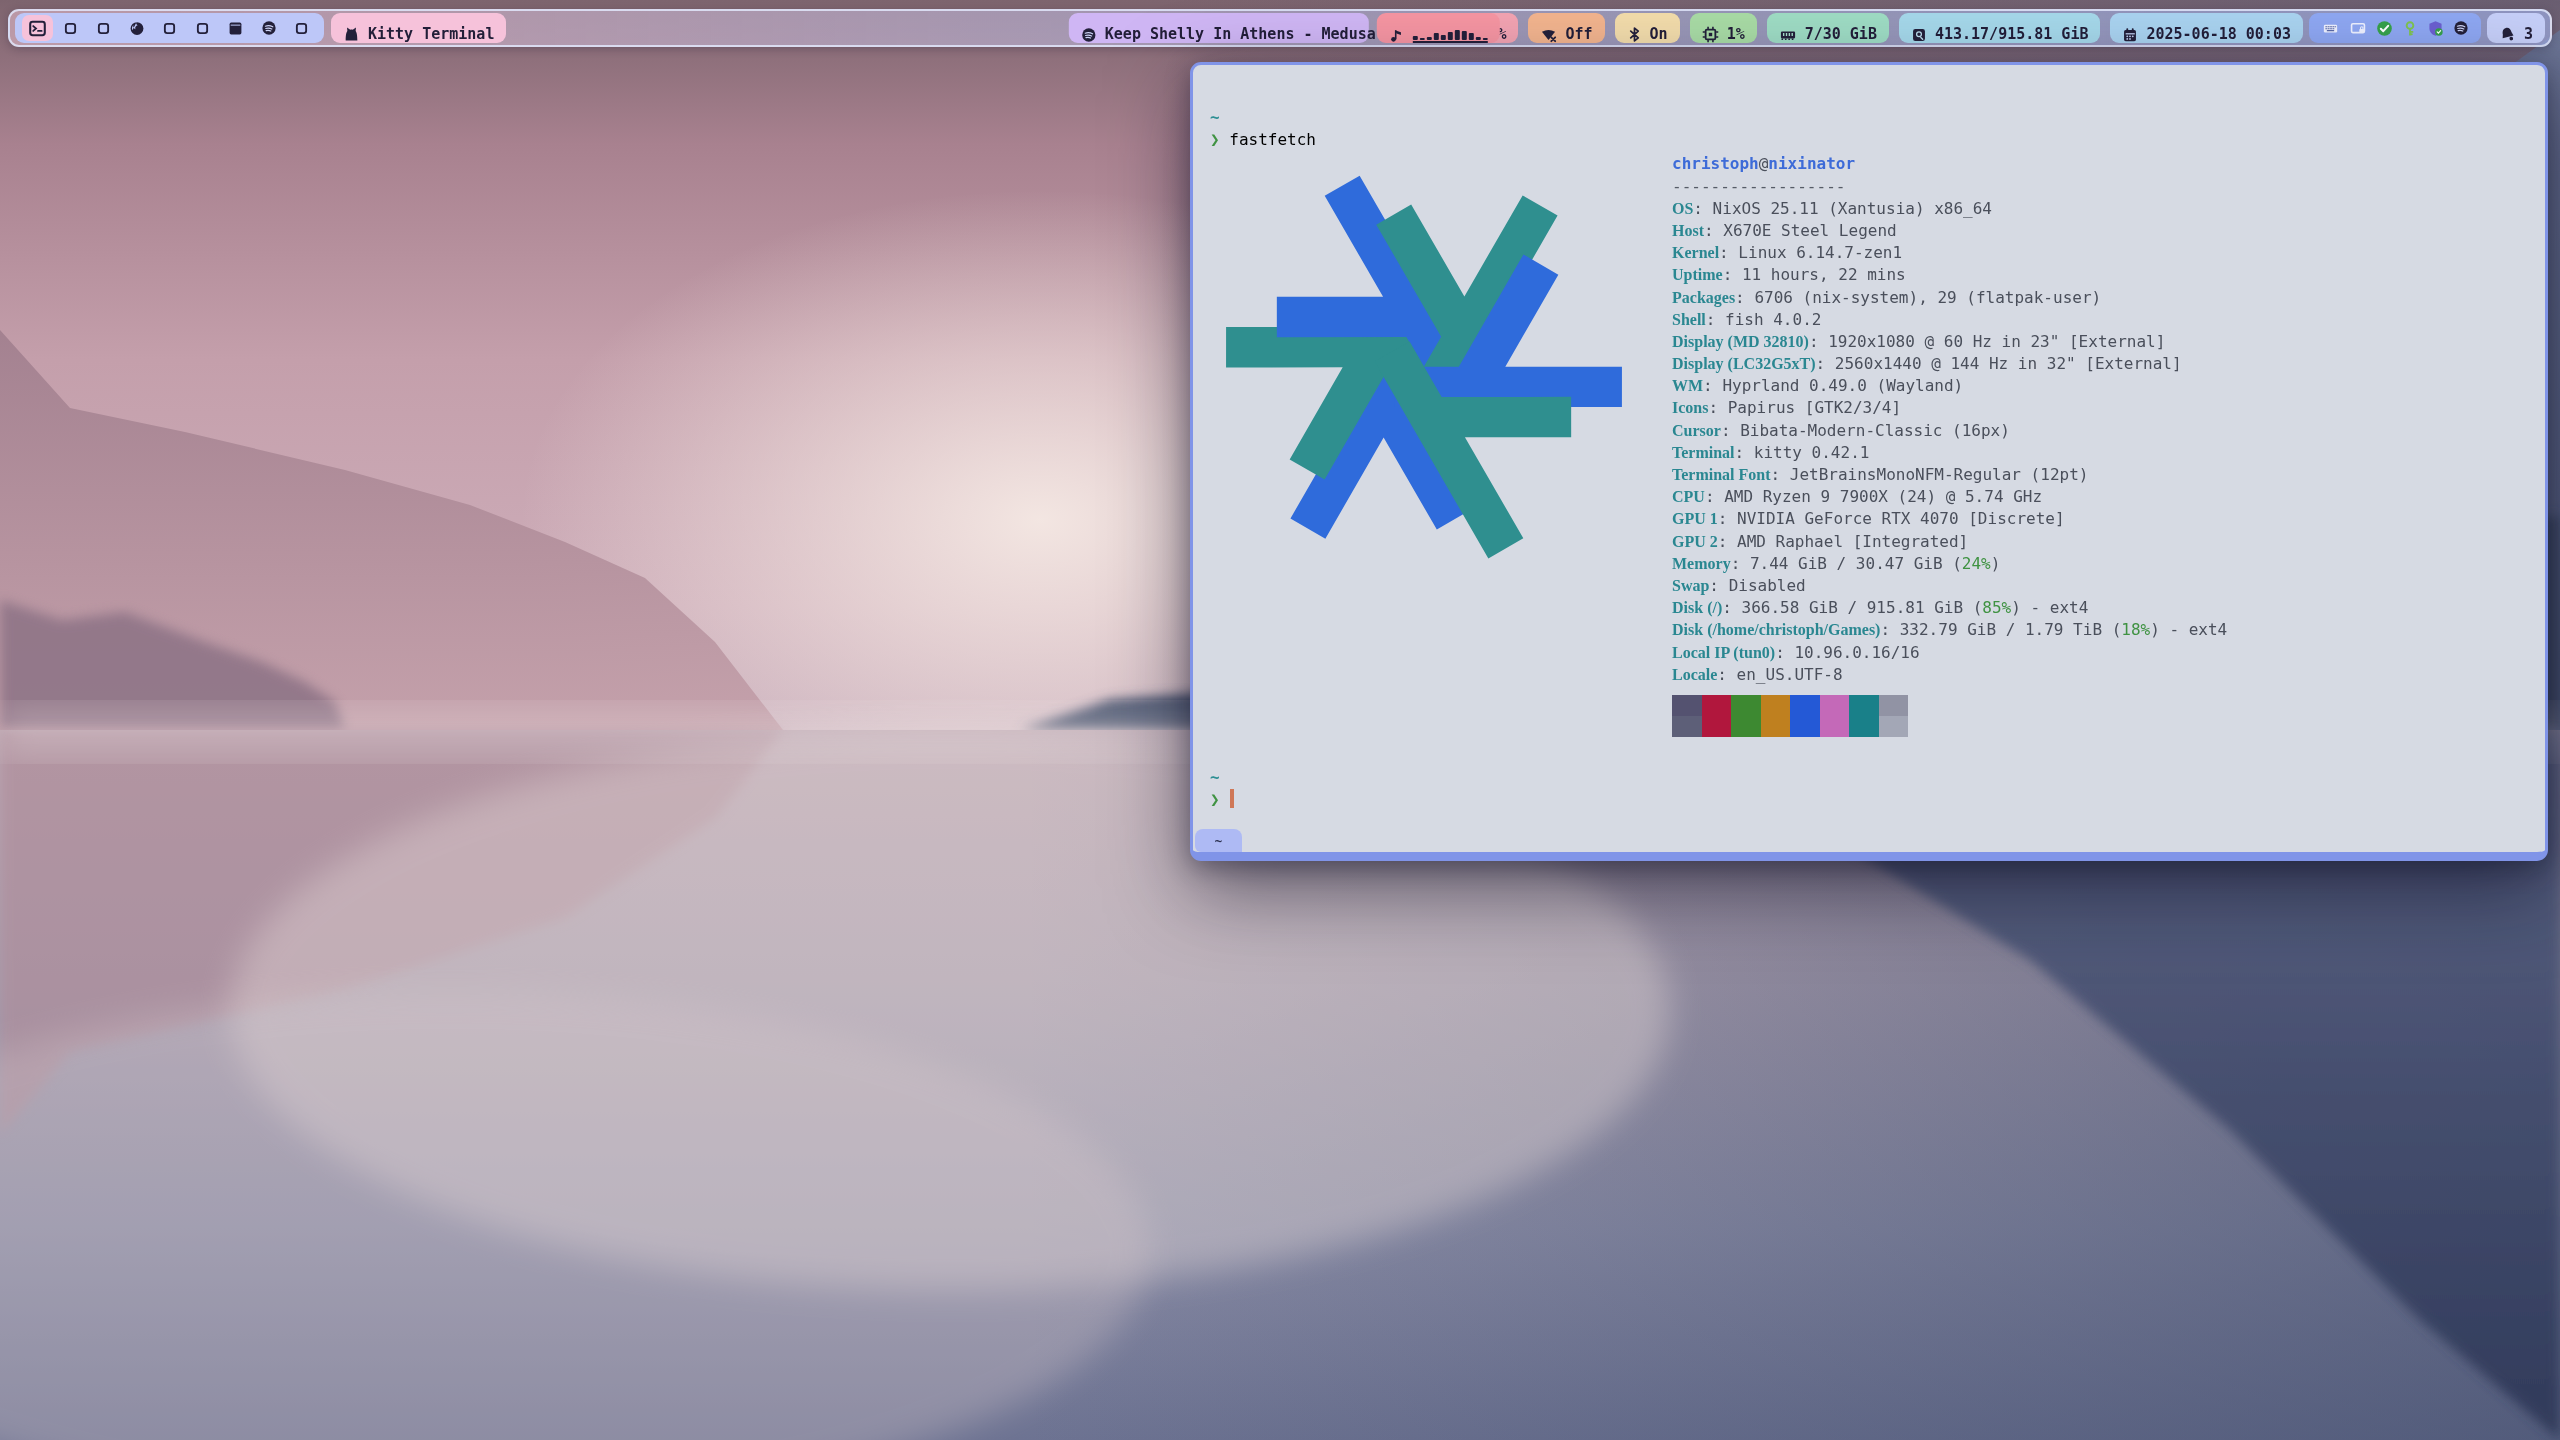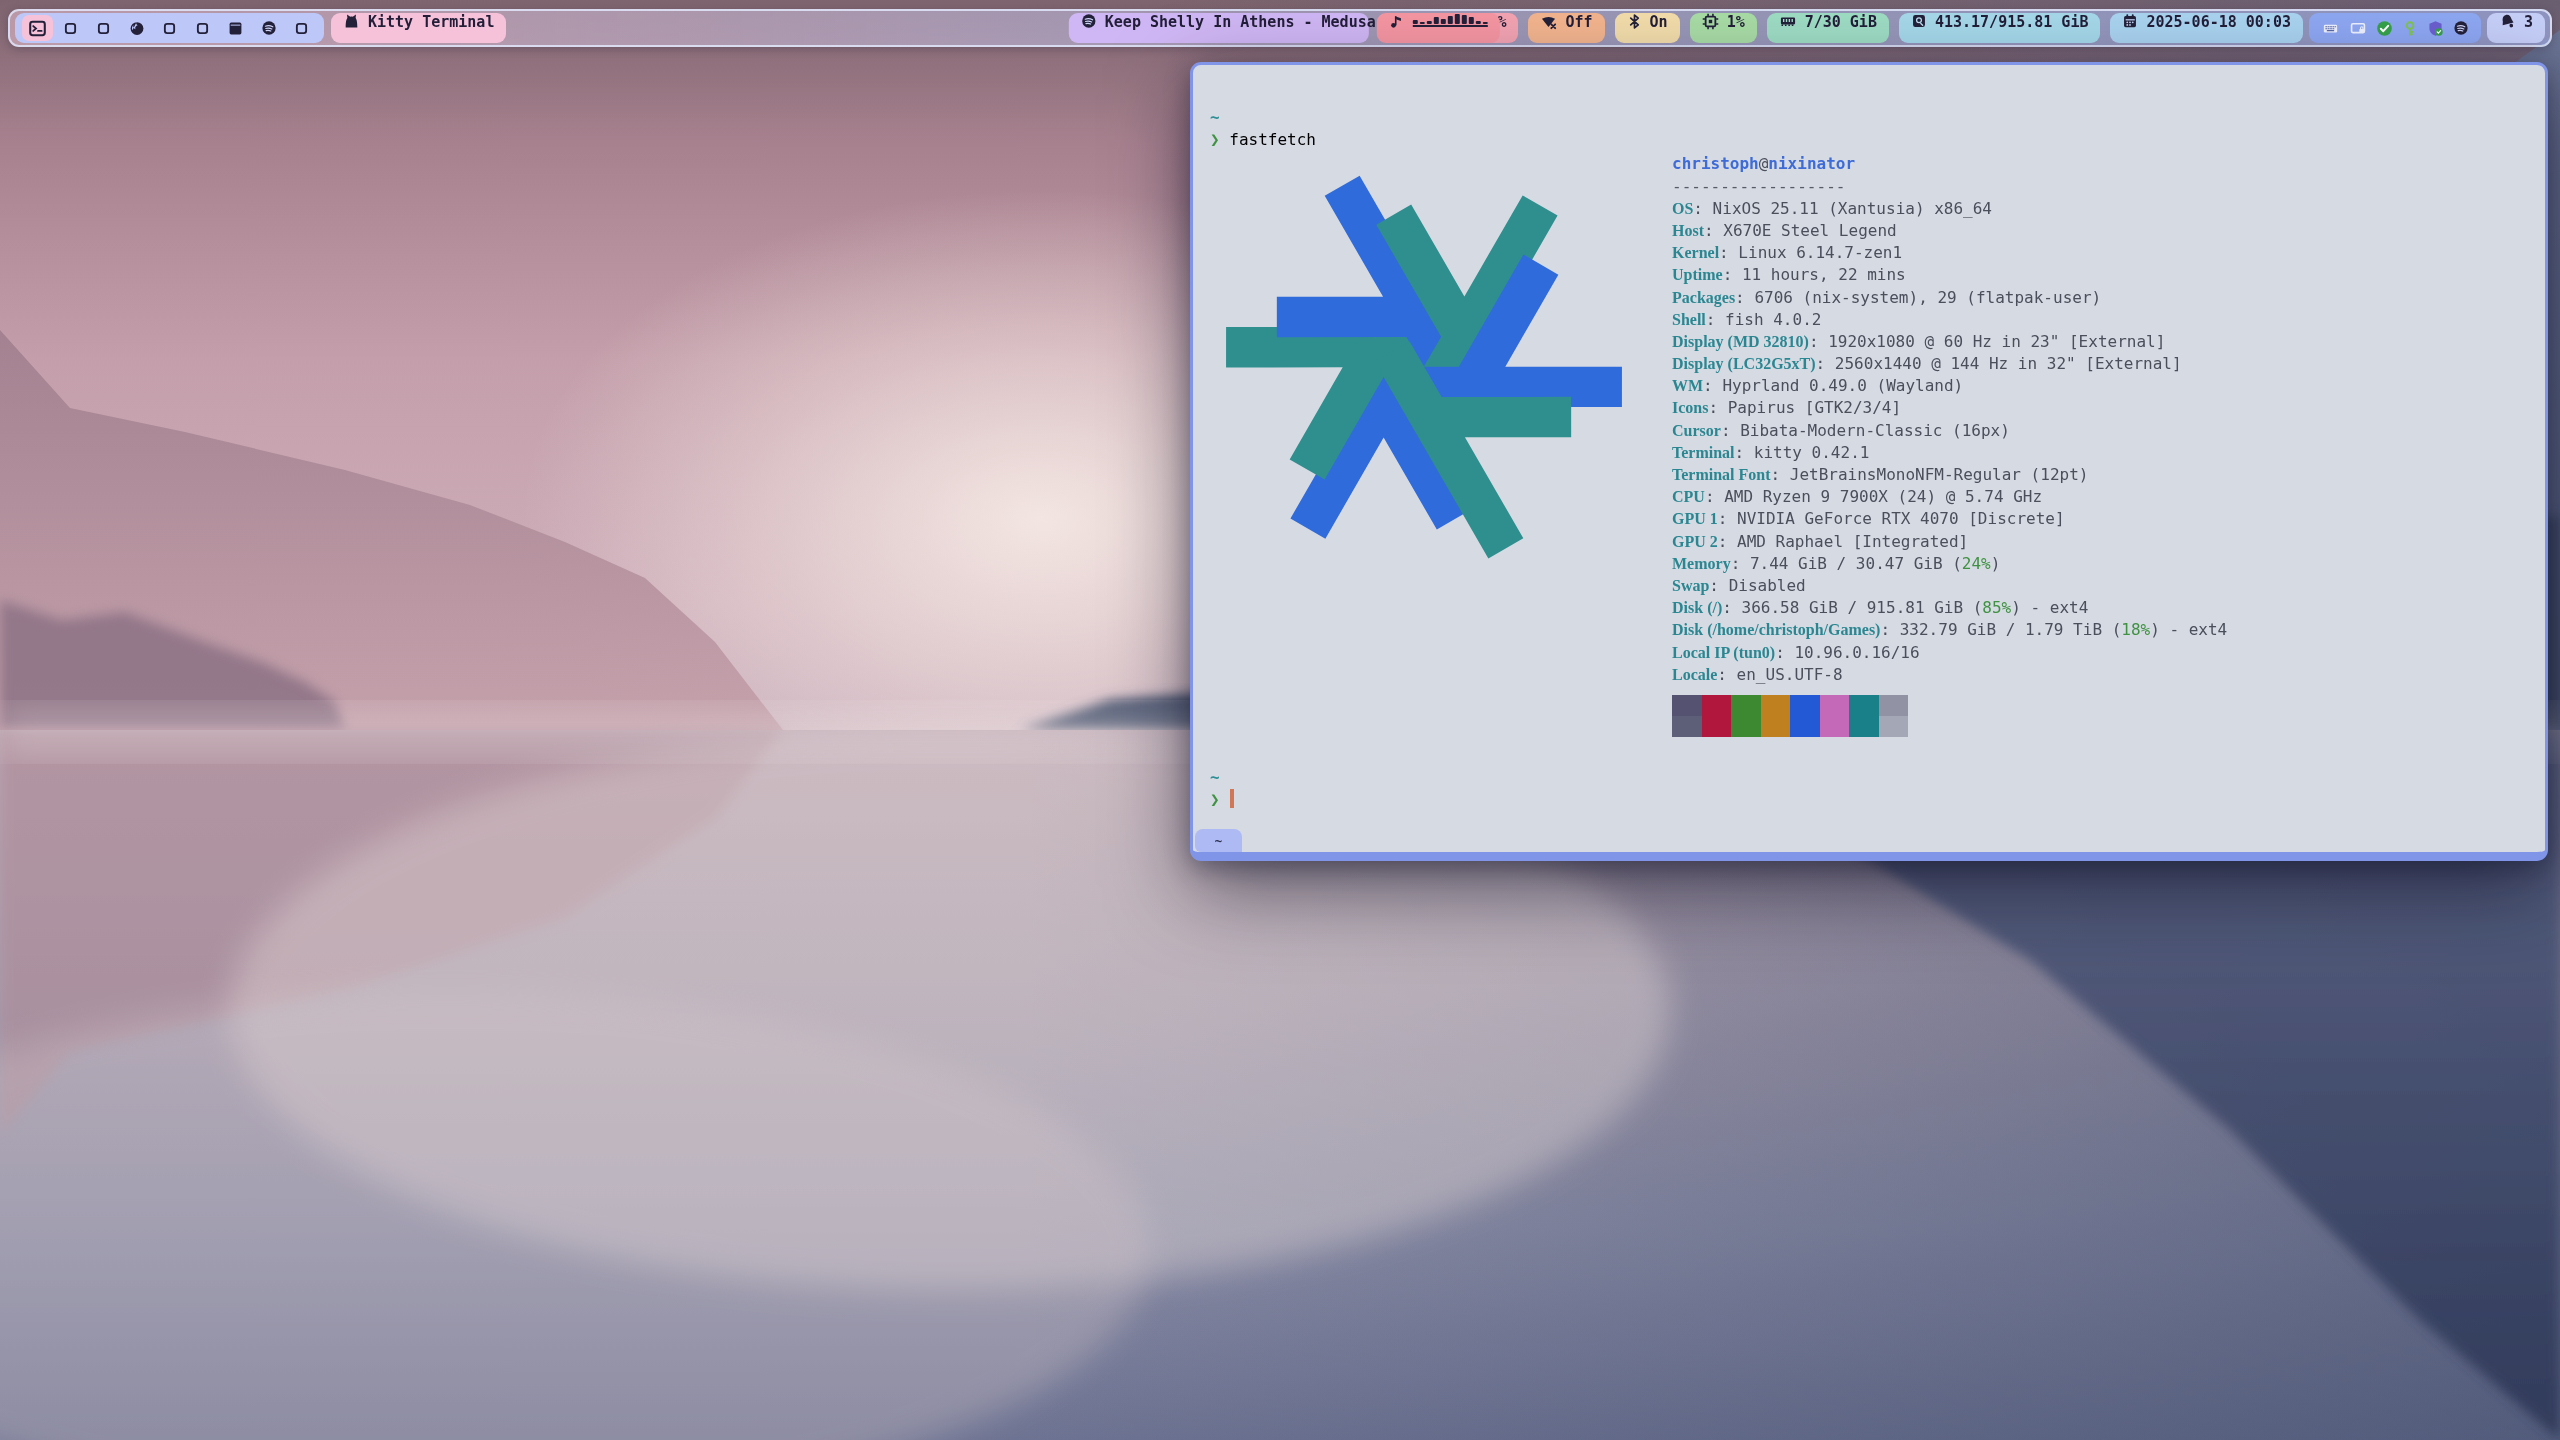--- a/index.html
+++ b/index.html
@@ -7,21 +7,21 @@
   *{box-sizing:border-box;}
   
   #wallpaper{position:absolute;inset:0;}
   
   #topbar{position:absolute;left:8px;right:8px;top:9px;height:38px;border-radius:11px;
     border:2px solid rgba(226,232,252,.85);
     background:linear-gradient(90deg,rgba(208,172,188,.72),rgba(190,182,216,.60) 38%,rgba(168,180,224,.62) 68%,rgba(158,172,226,.70));
     box-shadow:0 2px 8px rgba(35,25,50,.28);
     display:flex;align-items:center;padding:0 5px;gap:7px;
     font-weight:bold;font-size:15px;color:#221e38;}
-  .bubble{display:flex;align-items:flex-start;gap:8px;height:30px;border-radius:9px;padding:0 12px;white-space:nowrap;}
+  .bubble{display:flex;align-items:flex-end;gap:8px;height:30px;border-radius:9px;padding:0 12px;white-space:nowrap;}
   #workspaces{background:#bdc7f8;display:flex;align-items:center;gap:0;height:30px;border-radius:9px;padding:0 6px;}
   .ws{width:31px;height:26px;display:flex;align-items:center;justify-content:center;border-radius:7px;margin:0 1px;cursor:pointer;}
   .ws.active{background:#f6c2da;}
   #win-title{background:#f6c2da;}
   #center-group{position:absolute;left:50%;top:50%;transform:translate(-49%,-50%);display:flex;gap:8px;align-items:center;}
   #music{background:#cfb6f4;max-width:300px;gap:8px;}
   #cava{background:#f595a2;gap:9px;}
   #eq{display:flex;align-items:flex-end;gap:2px;height:14px;padding-bottom:1px;border-bottom:2px solid #23203a;}
   #eq i{display:block;width:5px;background:#23203a;border-radius:1px;}
   #right-group{margin-left:auto;display:flex;align-items:center;gap:6px;}

